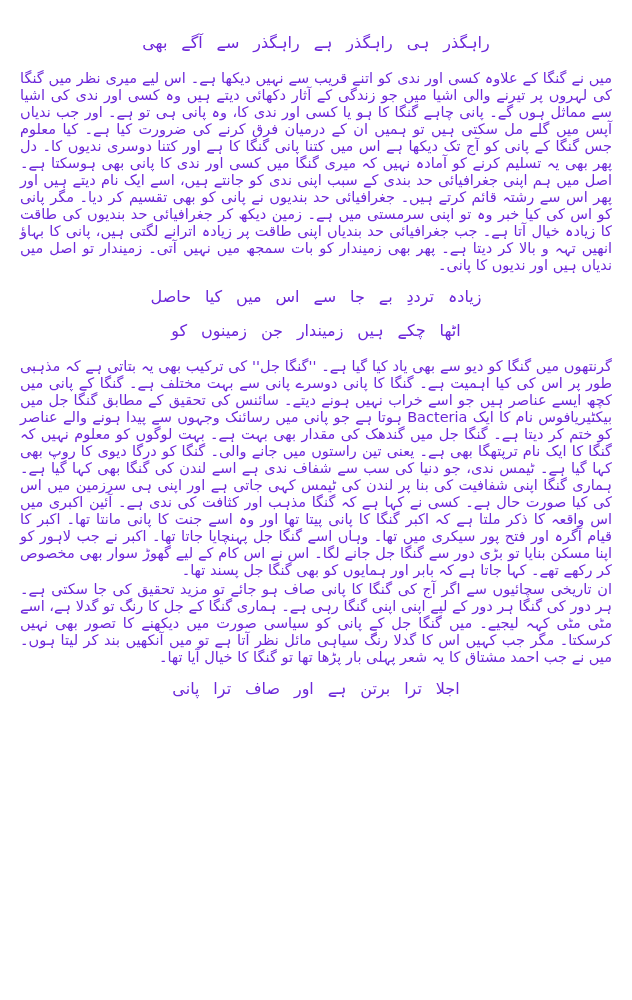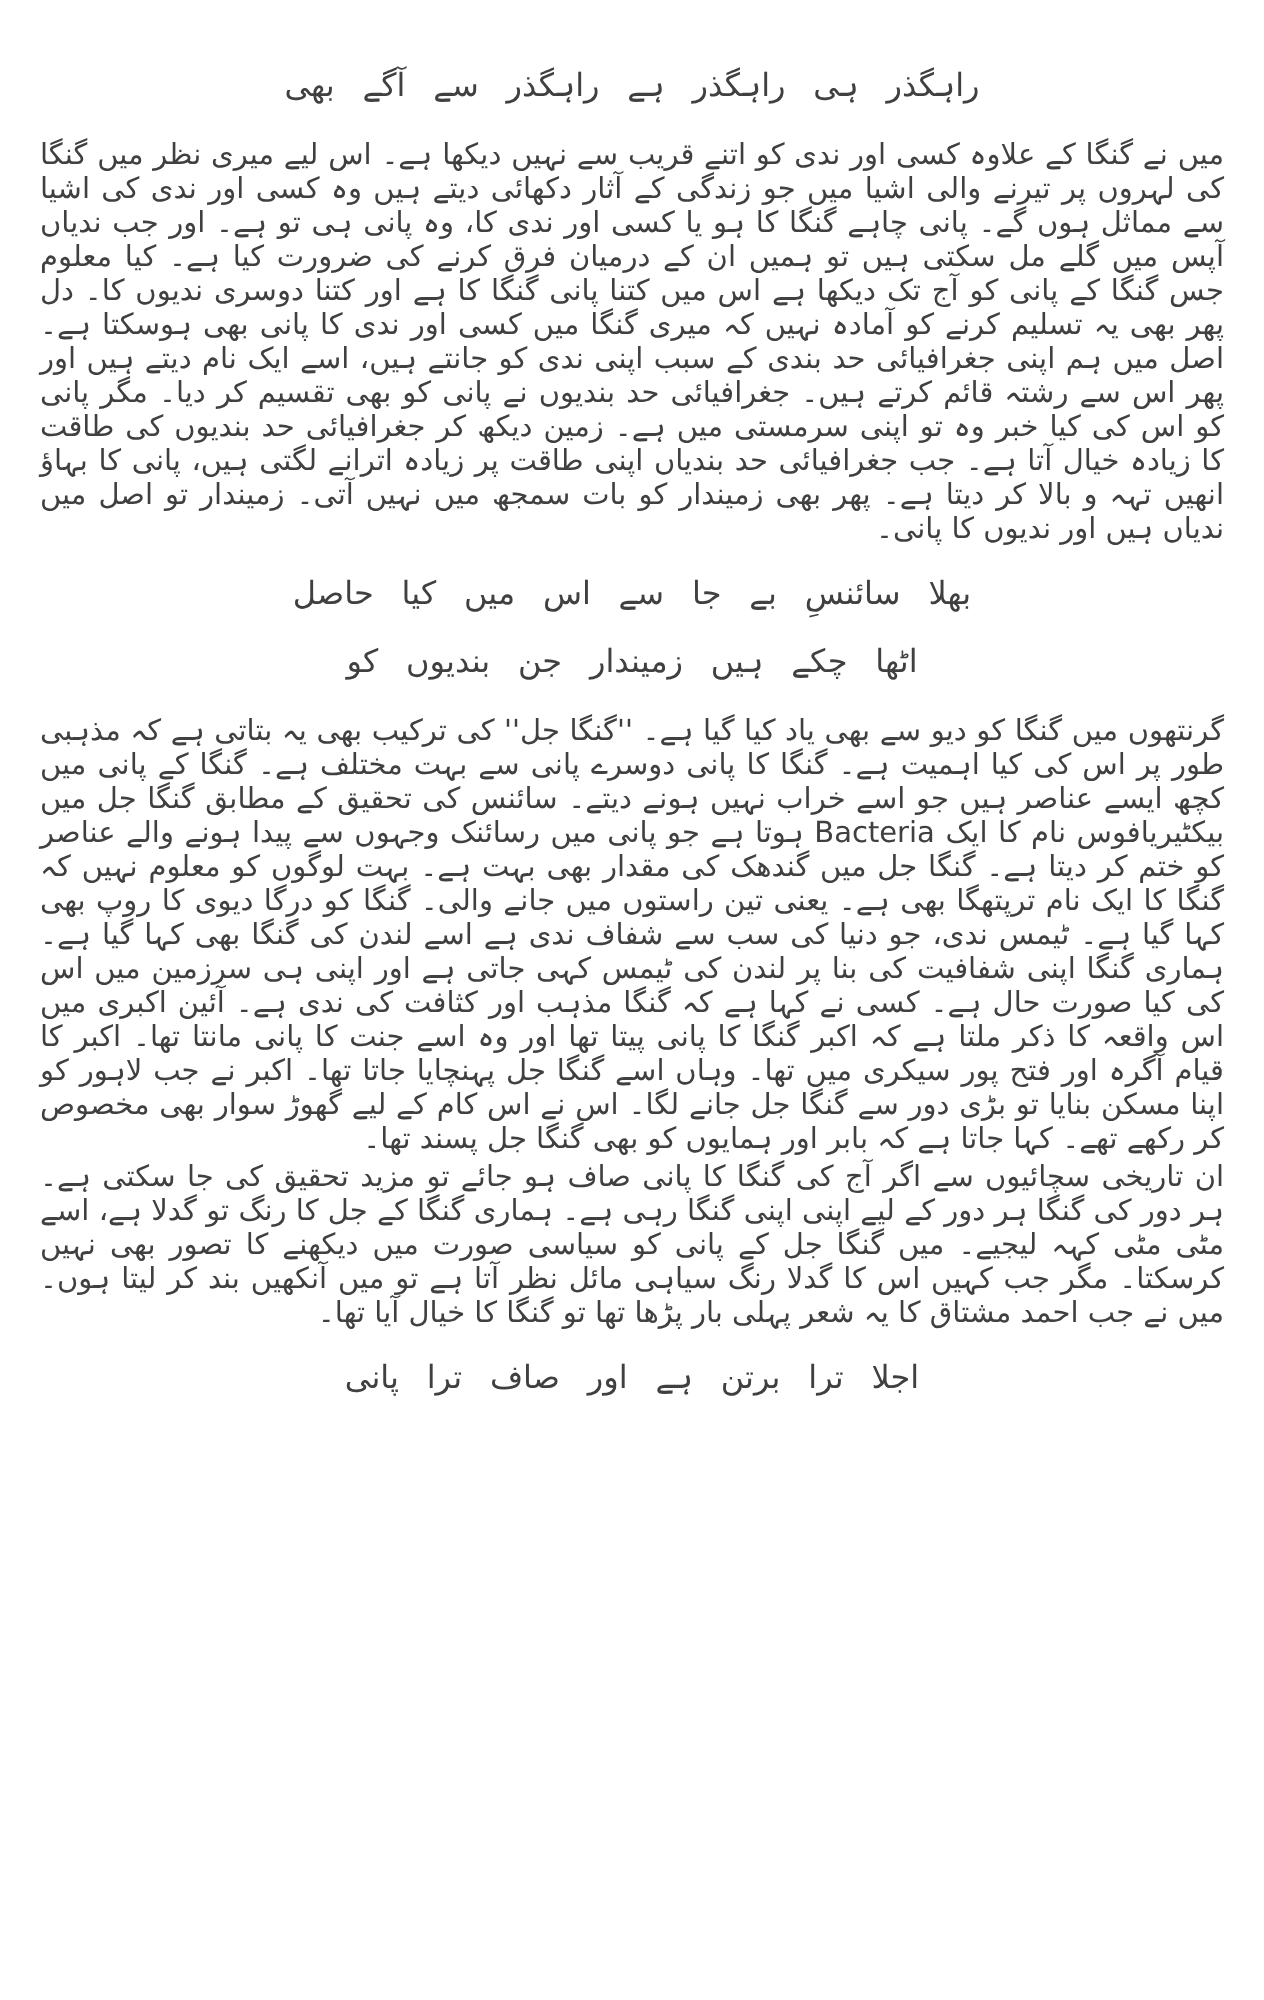--- a/index.html
+++ b/index.html
@@ -9,21 +9,21 @@
     height: 1000px;
     overflow: hidden;
     background: #ffffff;
   }
   .page {
     box-sizing: border-box;
     width: 632px;
     height: 1000px;
     padding: 20px 20px 10px 20px;
     background: #ffffff;
-    color: #404040;
+    color: #6d28d9;
     font-family: "DejaVu Sans", sans-serif;
     direction: rtl;
   }
   .verse {
     text-align: center;
     margin: 6px 0 10px 0;
   }
   .verse-line {
     font-size: 16px;
     line-height: 34px;
@@ -43,22 +43,22 @@
 
 <div class="page">
 
   <div class="verse">
     <div class="verse-line">راہگذر ہی راہگذر ہے راہگذر سے آگے بھی</div>
   </div>
 
   <p class="prose">میں نے گنگا کے علاوہ کسی اور ندی کو اتنے قریب سے نہیں دیکھا ہے۔ اس لیے میری نظر میں گنگا کی لہروں پر تیرنے والی اشیا میں جو زندگی کے آثار دکھائی دیتے ہیں وہ کسی اور ندی کی اشیا سے مماثل ہوں گے۔ پانی چاہے گنگا کا ہو یا کسی اور ندی کا، وہ پانی ہی تو ہے۔ اور جب ندیاں آپس میں گلے مل سکتی ہیں تو ہمیں ان کے درمیان فرق کرنے کی ضرورت کیا ہے۔ کیا معلوم جس گنگا کے پانی کو آج تک دیکھا ہے اس میں کتنا پانی گنگا کا ہے اور کتنا دوسری ندیوں کا۔ دل پھر بھی یہ تسلیم کرنے کو آمادہ نہیں کہ میری گنگا میں کسی اور ندی کا پانی بھی ہوسکتا ہے۔ اصل میں ہم اپنی جغرافیائی حد بندی کے سبب اپنی ندی کو جانتے ہیں، اسے ایک نام دیتے ہیں اور پھر اس سے رشتہ قائم کرتے ہیں۔ جغرافیائی حد بندیوں نے پانی کو بھی تقسیم کر دیا۔ مگر پانی کو اس کی کیا خبر وہ تو اپنی سرمستی میں ہے۔ زمین دیکھ کر جغرافیائی حد بندیوں کی طاقت کا زیادہ خیال آتا ہے۔ جب جغرافیائی حد بندیاں اپنی طاقت پر زیادہ اترانے لگتی ہیں، پانی کا بہاؤ انھیں تہہ و بالا کر دیتا ہے۔ پھر بھی زمیندار کو بات سمجھ میں نہیں آتی۔ زمیندار تو اصل میں ندیاں ہیں اور ندیوں کا پانی۔</p>
 
   <div class="verse">
-    <div class="verse-line">بھلا سائنسِ بے جا سے اس میں کیا حاصل</div>
-    <div class="verse-line">اٹھا چکے ہیں زمیندار جن بندیوں کو</div>
+    <div class="verse-line">زیادہ ترددِ بے جا سے اس میں کیا حاصل</div>
+    <div class="verse-line">اٹھا چکے ہیں زمیندار جن زمینوں کو</div>
   </div>
 
   <p class="prose">گرنتھوں میں گنگا کو دیو سے بھی یاد کیا گیا ہے۔ ''گنگا جل'' کی ترکیب بھی یہ بتاتی ہے کہ مذہبی طور پر اس کی کیا اہمیت ہے۔ گنگا کا پانی دوسرے پانی سے بہت مختلف ہے۔ گنگا کے پانی میں کچھ ایسے عناصر ہیں جو اسے خراب نہیں ہونے دیتے۔ سائنس کی تحقیق کے مطابق گنگا جل میں بیکٹیریافوس نام کا ایک Bacteria ہوتا ہے جو پانی میں رسائنک وجہوں سے پیدا ہونے والے عناصر کو ختم کر دیتا ہے۔ گنگا جل میں گندھک کی مقدار بھی بہت ہے۔ بہت لوگوں کو معلوم نہیں کہ گنگا کا ایک نام ترپتھگا بھی ہے۔ یعنی تین راستوں میں جانے والی۔ گنگا کو درگا دیوی کا روپ بھی کہا گیا ہے۔ ٹیمس ندی، جو دنیا کی سب سے شفاف ندی ہے اسے لندن کی گنگا بھی کہا گیا ہے۔ ہماری گنگا اپنی شفافیت کی بنا پر لندن کی ٹیمس کہی جاتی ہے اور اپنی ہی سرزمین میں اس کی کیا صورت حال ہے۔ کسی نے کہا ہے کہ گنگا مذہب اور کثافت کی ندی ہے۔ آئین اکبری میں اس واقعہ کا ذکر ملتا ہے کہ اکبر گنگا کا پانی پیتا تھا اور وہ اسے جنت کا پانی مانتا تھا۔ اکبر کا قیام آگرہ اور فتح پور سیکری میں تھا۔ وہاں اسے گنگا جل پہنچایا جاتا تھا۔ اکبر نے جب لاہور کو اپنا مسکن بنایا تو بڑی دور سے گنگا جل جانے لگا۔ اس نے اس کام کے لیے گھوڑ سوار بھی مخصوص کر رکھے تھے۔ کہا جاتا ہے کہ بابر اور ہمایوں کو بھی گنگا جل پسند تھا۔</p>
 
   <p class="prose">ان تاریخی سچائیوں سے اگر آج کی گنگا کا پانی صاف ہو جائے تو مزید تحقیق کی جا سکتی ہے۔ ہر دور کی گنگا ہر دور کے لیے اپنی اپنی گنگا رہی ہے۔ ہماری گنگا کے جل کا رنگ تو گدلا ہے، اسے مٹی مٹی کہہ لیجیے۔ میں گنگا جل کے پانی کو سیاسی صورت میں دیکھنے کا تصور بھی نہیں کرسکتا۔ مگر جب کہیں اس کا گدلا رنگ سیاہی مائل نظر آتا ہے تو میں آنکھیں بند کر لیتا ہوں۔ میں نے جب احمد مشتاق کا یہ شعر پہلی بار پڑھا تھا تو گنگا کا خیال آیا تھا۔</p>
 
   <div class="verse">
     <div class="verse-line">اجلا ترا برتن ہے اور صاف ترا پانی</div>
 
   </div>

